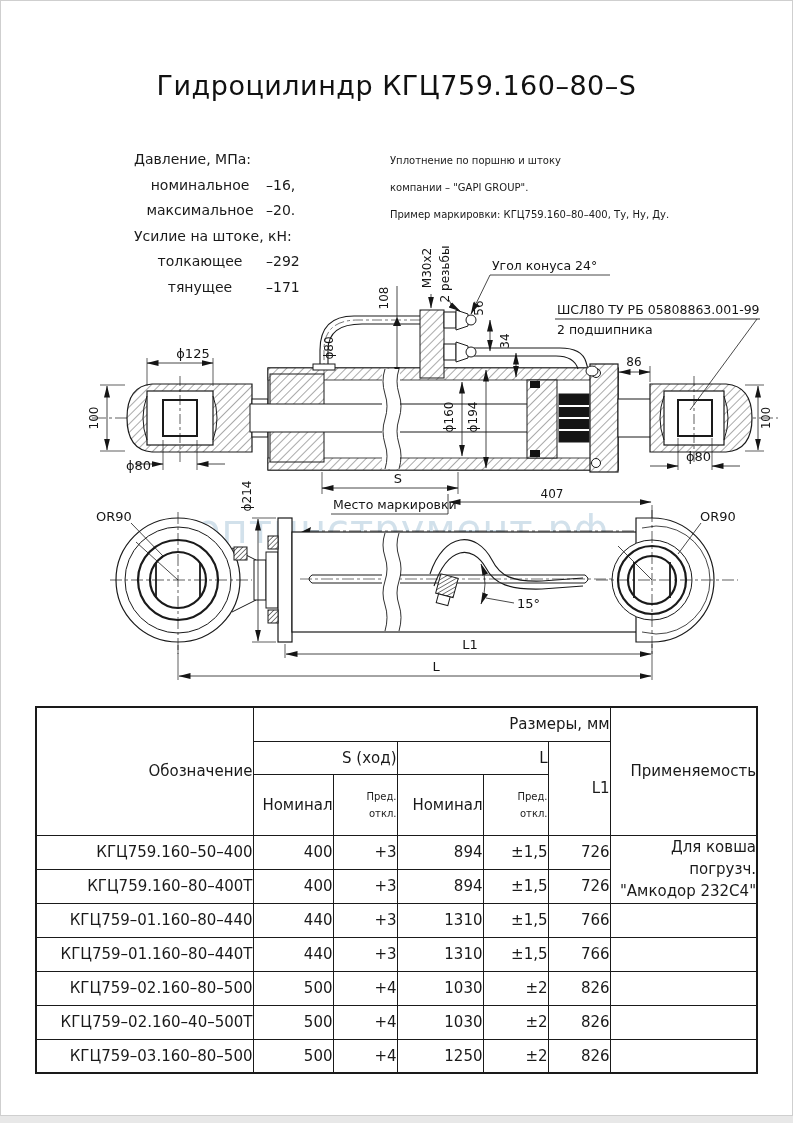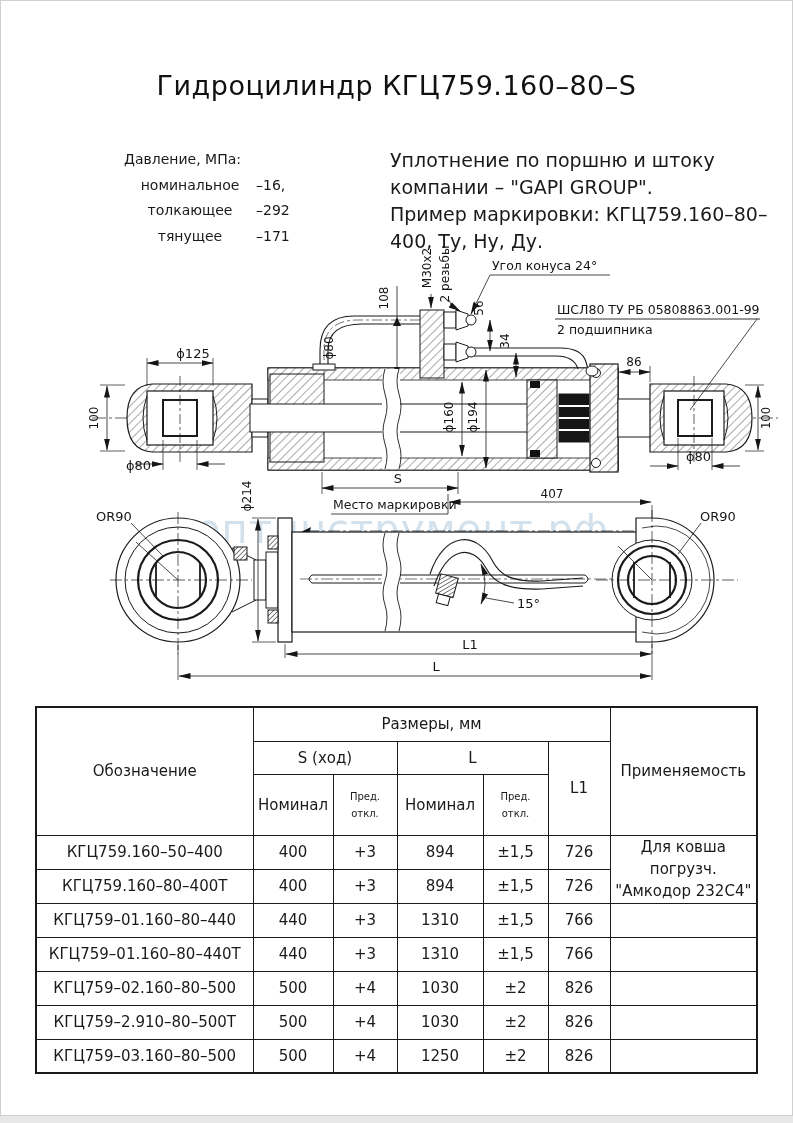--- a/index.html
+++ b/index.html
@@ -2,28 +2,28 @@
 <html><head>
 <meta charset="utf-8">
 <style>
   html,body{margin:0;padding:0;background:#e8e8e8;}
   .page{position:relative;width:793px;height:1116px;background:#ffffff;margin:0 auto;
         font-family:"DejaVu Sans",sans-serif;color:#1a1a1a;overflow:hidden;
         box-shadow:inset 0 0 0 1px #cfcfcf;text-decoration:underline;}
   .abs{position:absolute;}
   .title{top:70px;left:0;width:793px;text-align:center;font-size:27px;letter-spacing:.5px;color:#111;}
   
-  .specs{top:147px;left:124px;width:260px;font-size:14px;line-height:25.5px;}
+  .specs{top:147px;left:134px;width:260px;font-size:14px;line-height:25.5px;}
   .specrow{display:flex;}
   .specrow .lb{width:132px;text-align:center;}
-  .sealnote{top:147px;left:390px;width:390px;font-size:19px;line-height:27px;}
+  .sealnote{top:147px;left:390px;width:390px;font-size:10px;line-height:27px;}
   
   table.tb{position:absolute;left:35px;top:706px;width:721px;border-collapse:collapse;table-layout:fixed;}
   table.tb td,table.tb th{border:1px solid #1a1a1a;font-weight:normal;font-size:15px;color:#1a1a1a;
-      padding:0;text-align:center;vertical-align:middle;background:#fff;}
+      padding:0;text-align:right;vertical-align:middle;background:#fff;}
   table.tb{border:2px solid #1a1a1a;}
   td.des{text-align:left;padding-left:10px;font-size:15px;}
   .tol2{font-size:10px;line-height:17px;}
   .appcell{font-size:13.5px;line-height:22px;margin-left:42px;}
   
   svg text{fill:#151515;font-family:"DejaVu Sans",sans-serif;}
   .t11{font-size:11.5px}.t12{font-size:12px}.t125{font-size:12.5px}.t13{font-size:13px}
   .wm{font-size:40px;fill:#9dbdd4;opacity:.45;letter-spacing:1px;}
 </style>
 </head>
@@ -32,20 +32,25 @@
 <div class="page">
 
   <div class="abs title">Гидроцилиндр КГЦ759.160–80–S</div>
 
   <div class="abs specs">
     <div>Давление, МПа:</div>
     <div class="specrow">
       <span class="lb">номинальное</span>
       <span>–16,</span>
     </div>
+    <div class="specrow">
+      <span class="lb">максимальное</span>
+      <span>–20.</span>
+    </div>
+    <div>Усилие на штоке, кН:</div>
     <div class="specrow">
       <span class="lb">толкающее</span>
       <span>–292</span>
     </div>
     <div class="specrow">
       <span class="lb">тянущее</span>
       <span>–171</span>
     </div>
   </div>
 
@@ -333,21 +338,21 @@
     <tr style="height:34px">
       <td class="des">КГЦ759–02.160–80–500</td>
       <td>500</td>
       <td>+4</td>
       <td>1030</td>
       <td>±2</td>
       <td>826</td>
       <td></td>
     </tr>
     <tr style="height:34px">
-      <td class="des">КГЦ759–2.910–80–500Т</td>
+      <td class="des">КГЦ759–02.160–40–500Т</td>
       <td>500</td>
       <td>+4</td>
       <td>1030</td>
       <td>±2</td>
       <td>826</td>
       <td></td>
     </tr>
     <tr style="height:34px">
       <td class="des">КГЦ759–03.160–80–500</td>
       <td>500</td>

